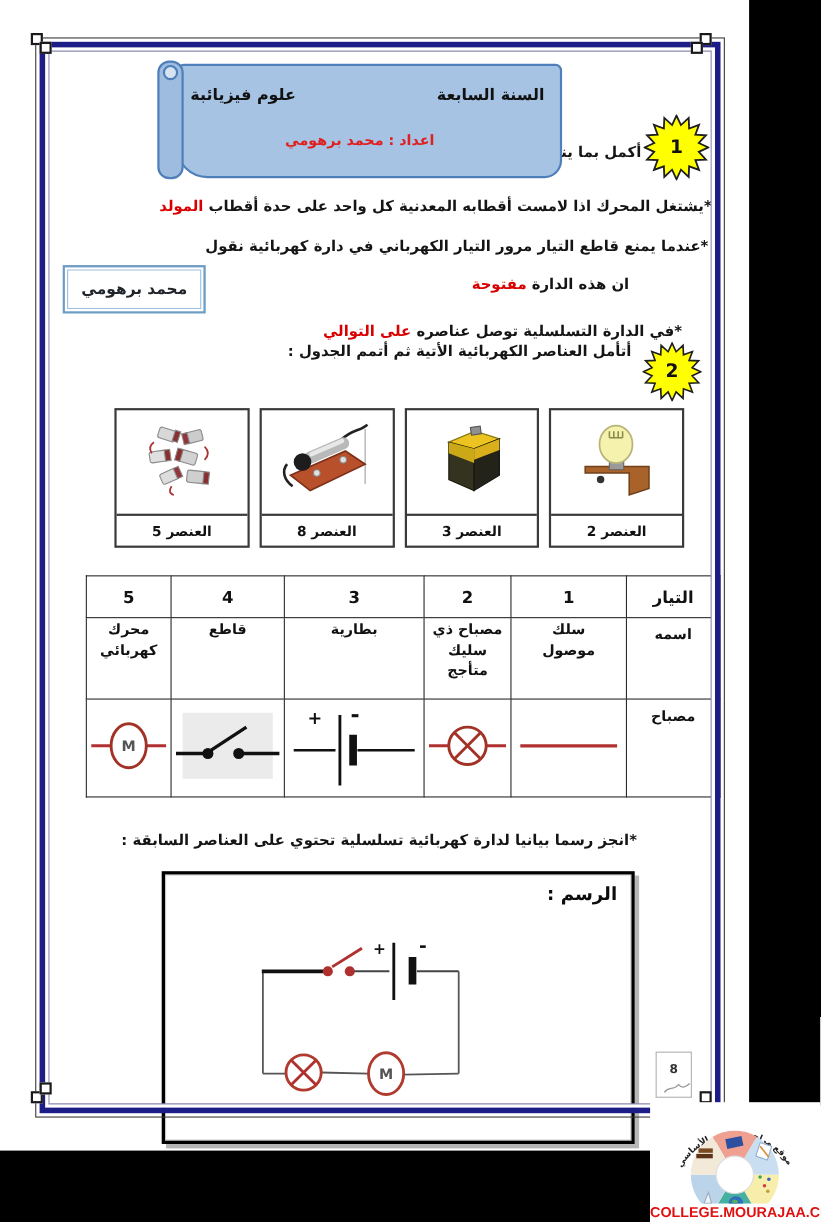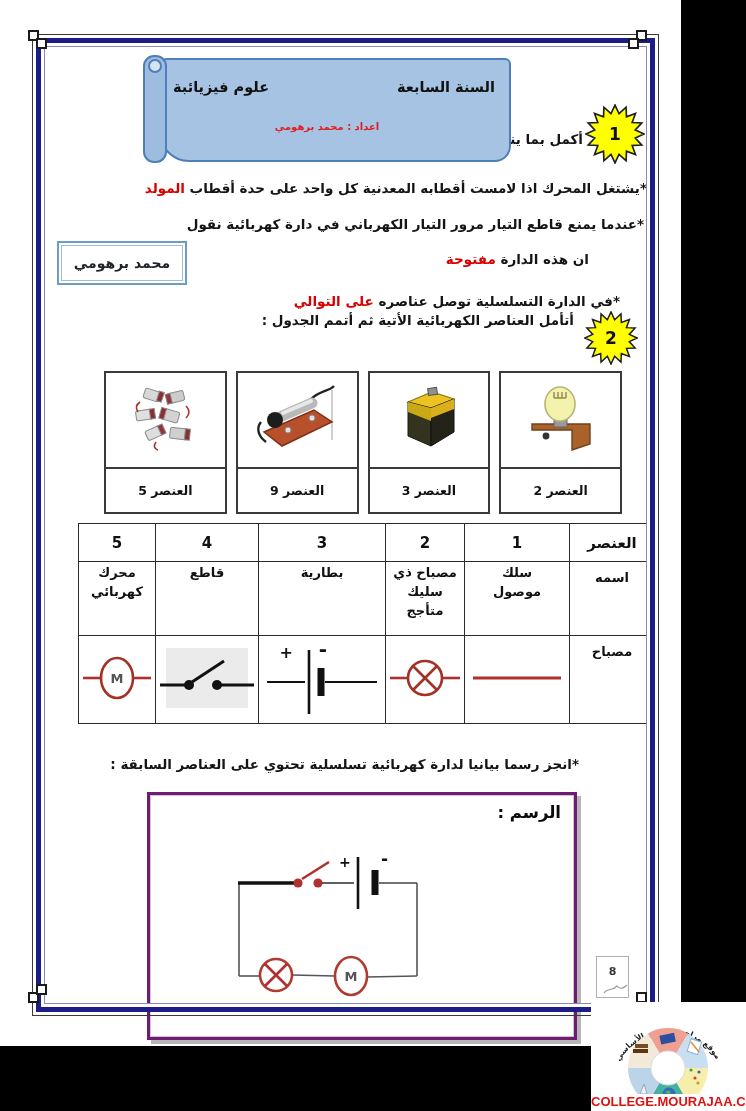--- a/index.html
+++ b/index.html
@@ -19,46 +19,46 @@
   .banner{left:143px;top:55px;width:368px;height:112px;z-index:4;}
   .banner-body{position:absolute;left:16px;top:3px;right:0;bottom:5px;background:#a6c3e3;
                border:2px solid #4f7fb8;border-radius:8px 6px 16px 30px;}
   .banner-roll{position:absolute;left:0;top:0;width:24px;height:108px;background:#9dbcdf;
                border:2px solid #4f7fb8;border-radius:11px;box-sizing:border-box;}
   .banner-roll .curl{position:absolute;left:3px;top:2px;width:10px;height:10px;border:2px solid #4f7fb8;
                border-radius:50%;background:#d6e4f2;}
   .banner-row1{position:absolute;top:24px;left:30px;right:16px;display:flex;direction:rtl;
                justify-content:space-between;font-weight:800;font-size:14.5px;color:#111;}
   .banner-row2{position:absolute;top:66px;left:0;right:0;text-align:center;font-weight:800;
-               font-size:10px;color:#e02020;direction:rtl;}
+               font-size:13px;color:#e02020;direction:rtl;}
   
   .star{z-index:5;}
   .star .num{position:absolute;left:0;top:0;width:100%;height:100%;display:flex;align-items:center;
              justify-content:center;font-weight:800;font-size:17px;color:#111;}
   
   .wmark{left:57px;top:241px;width:130px;height:44px;box-sizing:border-box;border:2px solid #6d9cc4;
          box-shadow:inset 0 0 0 2px #fff,inset 0 0 0 3px #9dbedb;display:flex;align-items:center;
          justify-content:center;font-weight:800;font-size:14px;color:#20242b;direction:rtl;z-index:3;}
   
-  .cards{left:104px;top:371px;width:518px;height:143px;display:flex;gap:9px;z-index:3;}
+  .cards{left:104px;top:371px;width:518px;height:127px;display:flex;gap:9px;z-index:3;}
   .card{flex:1;border:2px solid #3a3a3a;background:#fff;display:flex;flex-direction:column;box-sizing:border-box;}
   .card .pic{height:94px;display:flex;align-items:center;justify-content:center;border-bottom:2px solid #3a3a3a;}
   .card .lbl{flex:1;display:flex;align-items:center;justify-content:center;font-weight:800;
              font-size:12.5px;direction:rtl;color:#111;}
   
   table.tbl{left:78px;top:523px;position:absolute;border-collapse:collapse;direction:rtl;z-index:3;
             table-layout:fixed;}
   table.tbl td{border:1.6px solid #2b2b2b;text-align:center;vertical-align:middle;color:#111;
                font-weight:700;font-size:13px;padding:2px;}
   table.tbl td.hdr{font-size:15px;font-weight:800;}
   table.tbl td.lblcol{vertical-align:top;padding-top:8px;font-weight:800;}
   .prewrap{white-space:pre-line;line-height:1.45;}
   
   .dbox{left:147px;top:792px;width:430px;height:248px;box-sizing:border-box;background:#fff;
-        border:3px solid #701a75;box-shadow:4px 4px 0 rgba(110,110,110,.5), inset 0 0 0 1px #c9c9c9;z-index:2;}
+        border:3px solid #000000;box-shadow:4px 4px 0 rgba(110,110,110,.5), inset 0 0 0 1px #c9c9c9;z-index:2;}
   .dbox .title{position:absolute;top:8px;right:13px;font-weight:800;font-size:16.5px;color:#0b0b0b;direction:rtl;}
   
   .pnum{left:596px;top:956px;width:33px;height:42px;box-sizing:border-box;border:1px solid #b0b0b0;
         background:#fff;z-index:3;}
   .pnum .n{position:absolute;top:8px;left:0;right:0;text-align:center;font-size:11px;color:#333;font-weight:700;}
   
   .logo{left:591px;top:1002px;width:155px;height:109px;background:#fff;z-index:8;}
   .logo .site{position:absolute;bottom:2px;left:0;right:0;text-align:center;font-weight:800;
               font-size:13px;letter-spacing:0;color:#e01010;font-family:"Liberation Sans",sans-serif;}
 </style>
@@ -98,21 +98,21 @@
     <div class="num">1</div>
   </div>
   <div class="abs ar" style="top:131px;right:163px;z-index:2;">أكمل بما يناس</div>
 
   <div class="abs ar" style="top:216px;right:102px;">
     <span>*عندما يمنع قاطع التيار مرور التيار الكهرباني في دارة كهربائية نقول</span><span class="red"></span>
   </div>
   <div class="abs ar" style="top:180px;right:99px;">
     <span>*يشتغل المحرك اذا لامست أقطابه المعدنية كل واحد على حدة أقطاب </span><span class="red">المولد</span>
   </div>
-  <div class="abs ar" style="top:251px;right:157px;">
+  <div class="abs ar" style="top:251px;right:174px;">
     <span>ان هذه الدارة </span><span class="red">مفتوحة</span>
   </div>
   <div class="abs ar" style="top:293px;right:126px;">
     <span>*في الدارة التسلسلية توصل عناصره </span><span class="red">على التوالي</span>
   </div>
 
   <div class="abs wmark">محمد برهومي</div>
 
   <div class="abs star" style="left:584px;top:311px;width:54px;height:54px;">
     <svg width="54" height="54" viewBox="0 0 58 58">
@@ -152,21 +152,21 @@
           <path d="M14 62 C6 56 4 48 9 42" stroke="#222" stroke-width="2.4" fill="none"></path>
           <line x1="80" y1="10" x2="80" y2="60" stroke="#bbb" stroke-width="1.4"></line>
           <polygon points="12,52 62,30 80,42 30,66" fill="#b8502c" stroke="#7c3018" stroke-width="1.5"></polygon>
           <line x1="30" y1="36" x2="60" y2="23" stroke="#b9b9b9" stroke-width="11" stroke-linecap="round"></line>
           <line x1="31" y1="33" x2="59" y2="21" stroke="#e8e8e8" stroke-width="4" stroke-linecap="round"></line>
           <circle cx="23" cy="40" r="8" fill="#1d1d1d"></circle>
           <circle cx="36" cy="50" r="3" fill="#e0e0e0" stroke="#888"></circle>
           <circle cx="60" cy="38" r="3" fill="#e0e0e0" stroke="#888"></circle>
         </svg>
       </div>
-      <div class="lbl">العنصر 9</div>
+      <div class="lbl">العنصر 8</div>
     </div>
     <div class="card">
       <div class="pic">
         <svg width="90" height="80" viewBox="0 0 90 80">
           <polygon points="24,22 48,12 70,19 47,28" fill="#ecc320" stroke="#8a7a10" stroke-width="1.2"></polygon>
           <rect x="44" y="8" width="9" height="7" fill="#909090" stroke="#555" transform="rotate(-8 48 11)"></rect>
           <polygon points="24,22 24,56 47,66 47,28" fill="#33331f" stroke="#1c1c10"></polygon>
           <polygon points="47,28 70,19 70,52 47,66" fill="#23231a" stroke="#111"></polygon>
           <polygon points="47,28 70,19 70,29 47,38" fill="#d9b01c"></polygon>
           <polygon points="24,22 24,32 47,41 47,28" fill="#caa816"></polygon>
@@ -193,21 +193,21 @@
     <colgroup>
         <col style="width:85px">
         <col style="width:105px">
         <col style="width:77px">
         <col style="width:127px">
         <col style="width:102px">
         <col style="width:76px">
       </colgroup>
     <tbody>
         <tr style="height:38px">
-      <td class="hdr">العنصر</td>
+      <td class="hdr">التيار</td>
       <td class="hdr">1</td>
       <td class="hdr">2</td>
       <td class="hdr">3</td>
       <td class="hdr">4</td>
       <td class="hdr">5</td>
     </tr>
     <tr style="height:74px">
       <td class="lblcol">اسمه</td>
       <td style="vertical-align:top;">
             <div class="prewrap">سلك

